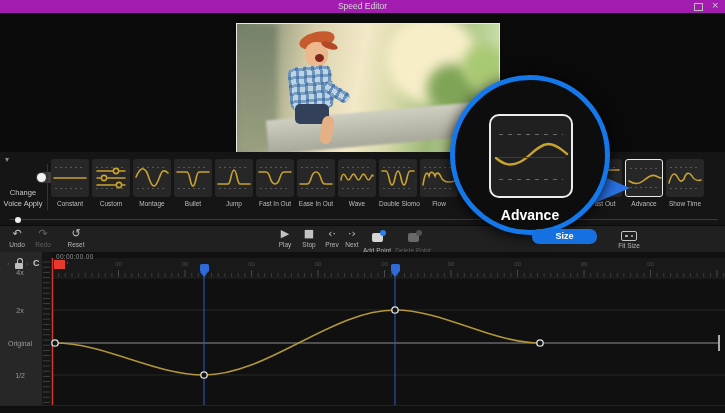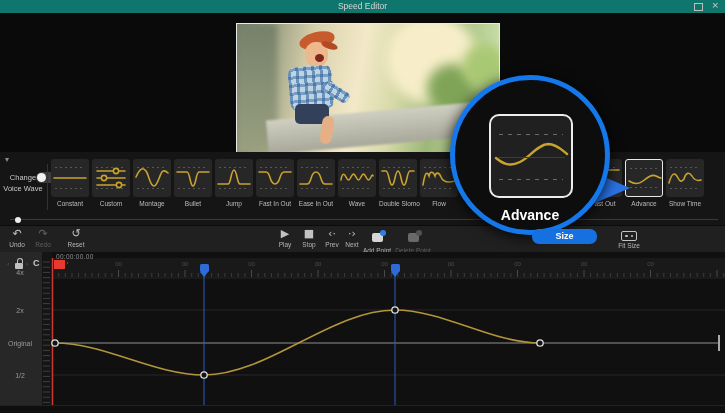--- a/index.html
+++ b/index.html
@@ -1,21 +1,21 @@
 <!DOCTYPE html>
 <html><head>
 <meta charset="utf-8">
 <style>
   html,body{margin:0;padding:0;background:#000;}
   body{width:725px;height:413px;position:relative;overflow:hidden;
        font-family:"Liberation Sans",sans-serif;color:#c8c8c8;
        -webkit-font-smoothing:antialiased;}
   .abs{position:absolute;}
   
-  #titlebar{left:0;top:0;width:725px;height:13px;background:#0f766e;border-bottom:1px solid #0a0a0a;}
+  #titlebar{left:0;top:0;width:725px;height:13px;background:#a21caf;border-bottom:1px solid #0a0a0a;}
   #title{left:0;right:0;top:1px;text-align:center;font-size:8.5px;color:#d6d6d6;}
   #btn-max{right:22px;top:3px;width:7px;height:6px;border:1px solid #bdbdbd;}
   #btn-close{right:6px;top:0px;font-size:9px;color:#cfcfcf;font-family:"DejaVu Sans",sans-serif;}
   
   #stage{left:0;top:14px;width:725px;height:138px;background:#0a0a0a;}
   #video{left:236px;top:9px;width:262px;height:129px;border:1px solid #e9e9e9;overflow:hidden;
          background:linear-gradient(100deg,#6e7a64 0%,#8d957a 10%,#d8d0ac 28%,#f3e9c8 46%,#d6d9a8 60%,#9cb878 74%,#b6cf92 86%,#e0eac4 100%);}
   .bokeh{position:absolute;border-radius:50%;filter:blur(6px);}
   #trunk{position:absolute;left:0;top:0;width:40px;height:129px;background:linear-gradient(#76816b,#9aa080);filter:blur(3px);}
   #bench{position:absolute;left:30px;top:86px;width:240px;height:34px;background:linear-gradient(#cfcfc2,#a8a89a);transform:rotate(-5deg);filter:blur(1px);}
@@ -28,21 +28,21 @@
                       repeating-linear-gradient(0deg,rgba(40,92,150,.45) 0 3px,transparent 3px 8px);}
   #shirt{position:absolute;left:52px;top:42px;width:44px;height:44px;border-radius:8px;transform:rotate(-5deg);}
   #arm{position:absolute;left:84px;top:62px;width:30px;height:12px;border-radius:6px;transform:rotate(32deg);}
   #shorts{position:absolute;left:58px;top:80px;width:34px;height:20px;background:#33405а;background:#33405a;border-radius:5px;}
   #leg{position:absolute;left:84px;top:92px;width:12px;height:28px;background:#e6b086;border-radius:6px;transform:rotate(9deg);}
   
   #presets-panel{left:0;top:152px;width:725px;height:73px;background:#151515;}
   #collapse{left:5px;top:3px;font-size:8px;color:#8a8a8a;font-family:"DejaVu Sans",sans-serif;}
   #toggle{left:36px;top:20px;width:26px;height:11px;background:#3d3d3d;border-radius:6px;}
   #knob{position:absolute;left:1px;top:1px;width:9px;height:9px;background:#f2f2f2;border-radius:50%;}
-  #voice-label{left:0px;top:20px;width:46px;text-align:center;font-size:7.5px;line-height:11px;color:#c9c9c9;}
+  #voice-label{left:0px;top:35px;width:46px;text-align:center;font-size:7.5px;line-height:11px;color:#c9c9c9;}
   #vdiv{left:47px;top:12px;width:1px;height:46px;background:#333;}
   #preset-strip{left:0;top:0;width:725px;height:73px;}
   .preset{position:absolute;top:7px;width:38px;}
   .thumb{position:relative;width:38px;height:38px;background:#272727;border-radius:3px;box-sizing:border-box;}
   .thumb svg{position:absolute;left:0;top:0;}
   .preset.sel .thumb{border:1px solid #e9e9e9;}
   .dash{position:absolute;left:4px;right:4px;height:1px;
         background-image:repeating-linear-gradient(90deg,#575757 0 2px,transparent 2px 5px);}
   .dash.t{top:8px;} .dash.b{bottom:8px;}
   .plabel{display:block;width:38px;margin-top:3px;text-align:center;font-size:6.5px;color:#bdbdbd;white-space:nowrap;}
@@ -119,21 +119,21 @@
   </div>
 </div>
 
 <div class="abs" id="presets-panel">
   <div class="abs" id="collapse">▾</div>
   <div class="abs" id="toggle">
       <div id="knob"></div>
     </div>
   <div class="abs" id="voice-label">
     <span>Change</span><br>
-    <span>Voice Wave</span>
+    <span>Voice Apply</span>
   </div>
   <div class="abs" id="vdiv"></div>
   <div class="abs" id="preset-strip">
       <div class="preset" style="left: 51px;">
         <div class="thumb">
           <svg width="38" height="38" viewBox="0 0 38 38" fill="none" stroke="#c9a32e" stroke-width="1.6" stroke-linecap="round">
             <path d="M3,19L35,19"></path>
           </svg>
           <div class="dash t"></div>
           <div class="dash b"></div>

